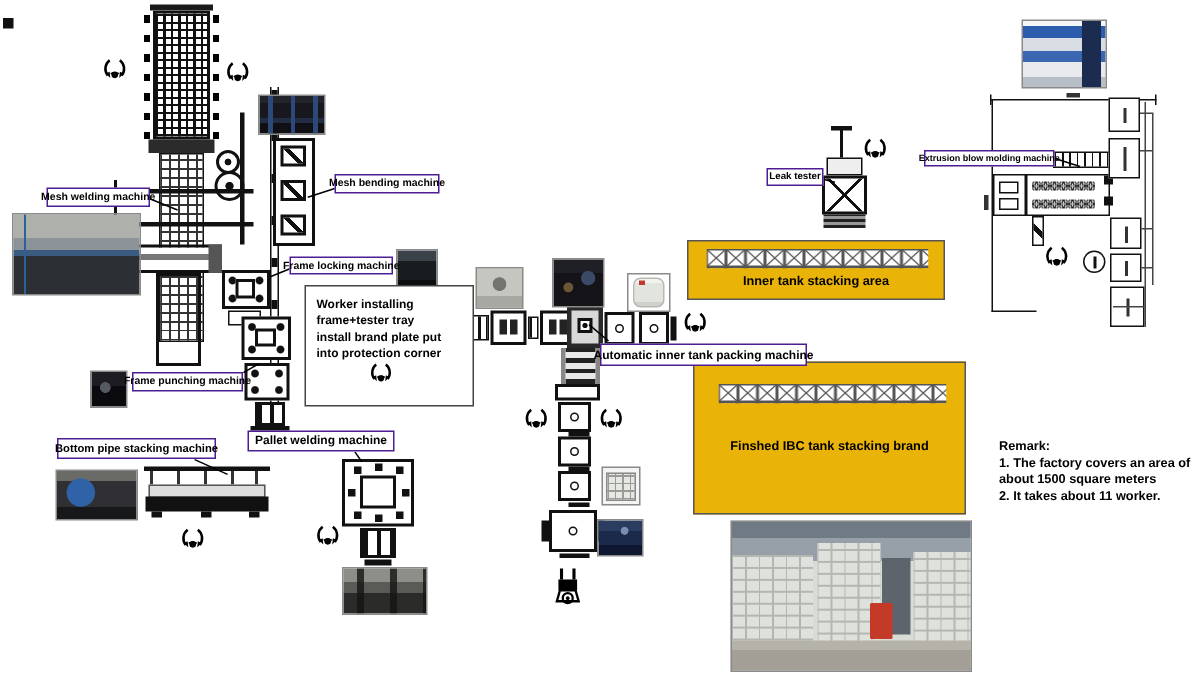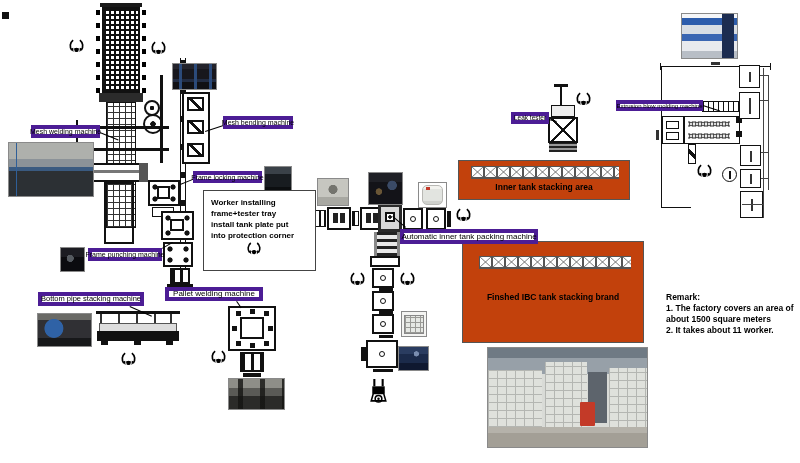--- a/index.html
+++ b/index.html
@@ -1,25 +1,25 @@
 <!DOCTYPE html>
 <html><head>
 <meta charset="utf-8">
 <style>
   html,body{margin:0;padding:0;background:#fff;}
   #stage{position:relative;width:800px;height:463px;background:#fff;overflow:hidden;
          font-family:"Liberation Sans",sans-serif;color:#000;}
   .abs{position:absolute;box-sizing:border-box;}
   
-  .mlabel{position:absolute;box-sizing:border-box;background:#fff;border:4px solid #4c1d95;
-          font-weight:normal;font-size:7px;line-height:1;display:flex;align-items:center;
+  .mlabel{position:absolute;box-sizing:border-box;background:#fff;border:1px solid #4c1d95;
+          font-weight:bold;font-size:7px;line-height:1;display:flex;align-items:center;
           justify-content:center;white-space:nowrap;padding:0 2px;z-index:30;}
   .callout{position:absolute;height:0;border-top:1px solid #000;transform-origin:left top;z-index:29;}
   
-  .areabox{position:absolute;border:1px solid #555;background:#c2410c;z-index:5;}
+  .areabox{position:absolute;border:1px solid #555;background:#eab308;z-index:5;}
   .arealabel{position:absolute;width:100%;text-align:center;font-weight:bold;font-size:8.5px;}
   
   #notebox{position:absolute;left:203px;top:190px;width:100px;height:73px;border:1.5px solid #444;
            background:#fff;font-weight:bold;font-size:8px;line-height:11px;padding:6px 4px 0 7px;z-index:25;}
   #remark{position:absolute;left:666px;top:292px;width:138px;font-weight:bold;font-size:8.5px;line-height:11px;}
   
   .ln{position:absolute;background:#111;}
   .frame2{position:absolute;border:2px solid #111;background:#fff;box-sizing:border-box;}
   .frame1{position:absolute;border:1px solid #111;background:#fff;box-sizing:border-box;}
   .roller{position:absolute;border:1px solid #111;background:repeating-linear-gradient(90deg,#111 0 2px,#fff 2px 5px);box-sizing:border-box;}
@@ -317,21 +317,21 @@
 
   <div class="mlabel" style="left:400px;top:229px;width:138px;height:15px;font-size:8px;">Automatic inner tank packing machine</div>
   <div class="callout" style="left:393px;top:216px;width:17px;transform:rotate(40deg);"></div>
 
   <div class="mlabel" style="left:616px;top:100px;width:87px;height:11px;font-size:6px;">Extrusion blow molding machine</div>
   <div class="callout" style="left:703px;top:105px;width:18px;transform:rotate(18deg);"></div>
 
   <div id="notebox">
     <div>Worker installing</div>
     <div>frame+tester tray</div>
-    <div>install tank plate put</div>
+    <div>install brand plate put</div>
     <div>into protection corner</div>
     <svg class="abs" style="left:42px;top:50px;" width="16" height="16">
         <use href="#worker"></use>
       </svg>
   </div>
 
   <div id="remark">
     <div>Remark:</div>
     <div>1. The factory covers an area of</div>
     <div>about 1500 square meters</div>

